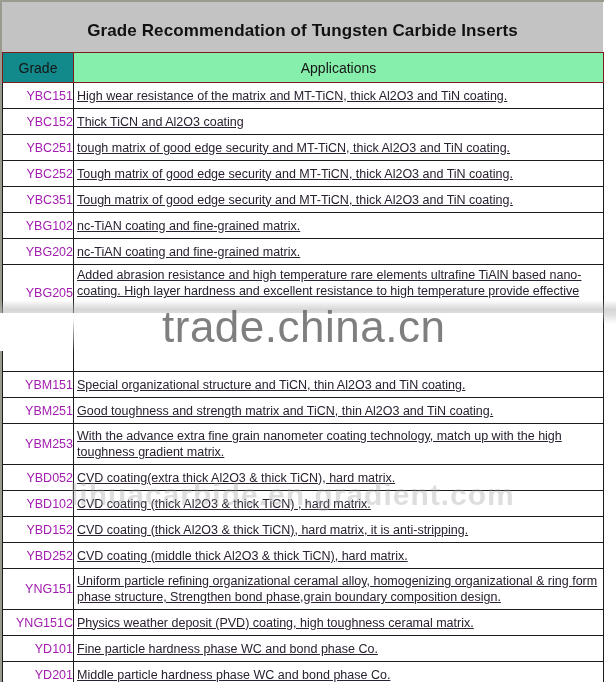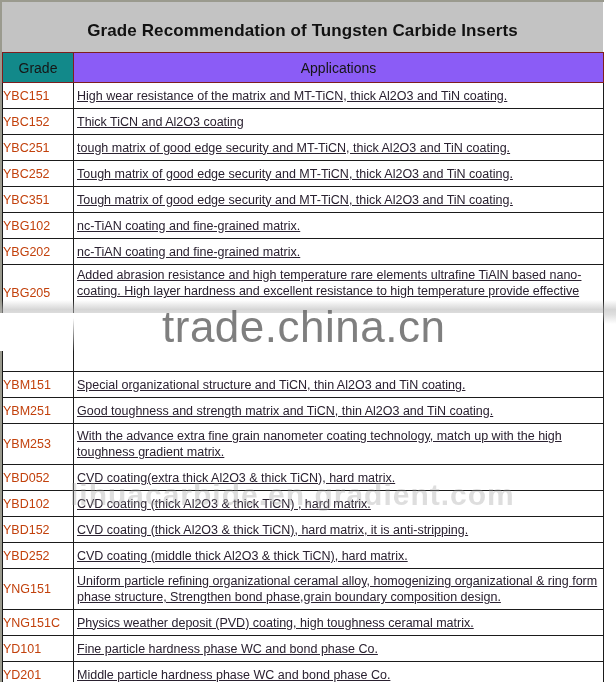--- a/index.html
+++ b/index.html
@@ -54,33 +54,33 @@
     table.grades col.c-app { width: 530px; }
     table.grades th {
       height: 29px;
       border: 1px solid #7f1d1d;
       font-weight: normal;
       font-size: 14px;
       color: #161616;
       padding: 0;
     }
     table.grades th.h-grade { background: #12898a; }
-    table.grades th.h-app { background: #8b5cf6; }
+    table.grades th.h-app { background: #86efac; }
     table.grades td {
       border: 1px solid #1b1b1b;
       padding: 0 3px;
       height: 25px;
       line-height: 16px;
       vertical-align: middle;
       background: #ffffff;
     }
     table.grades td.grade {
-      text-align: left;
+      text-align: right;
       padding: 0;
-      color: #c2410c;
+      color: #a21caf;
     }
     table.grades td.app {
       text-align: left;
       text-decoration: underline;
     }
     tr.tall2 td { height: 40px; }
     tr.tall-wm td { height: 86px; vertical-align: top; }
     tr.tall-wm td.grade { vertical-align: top; padding-top: 20px; }
     tr.tall-wm td.app { padding-top: 2px; }
     .wm-band {

